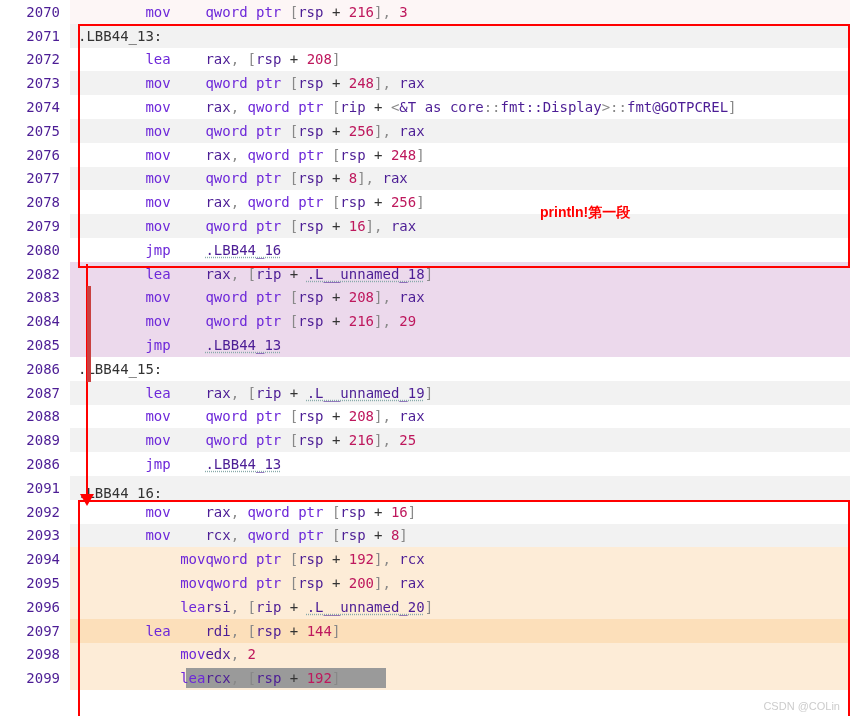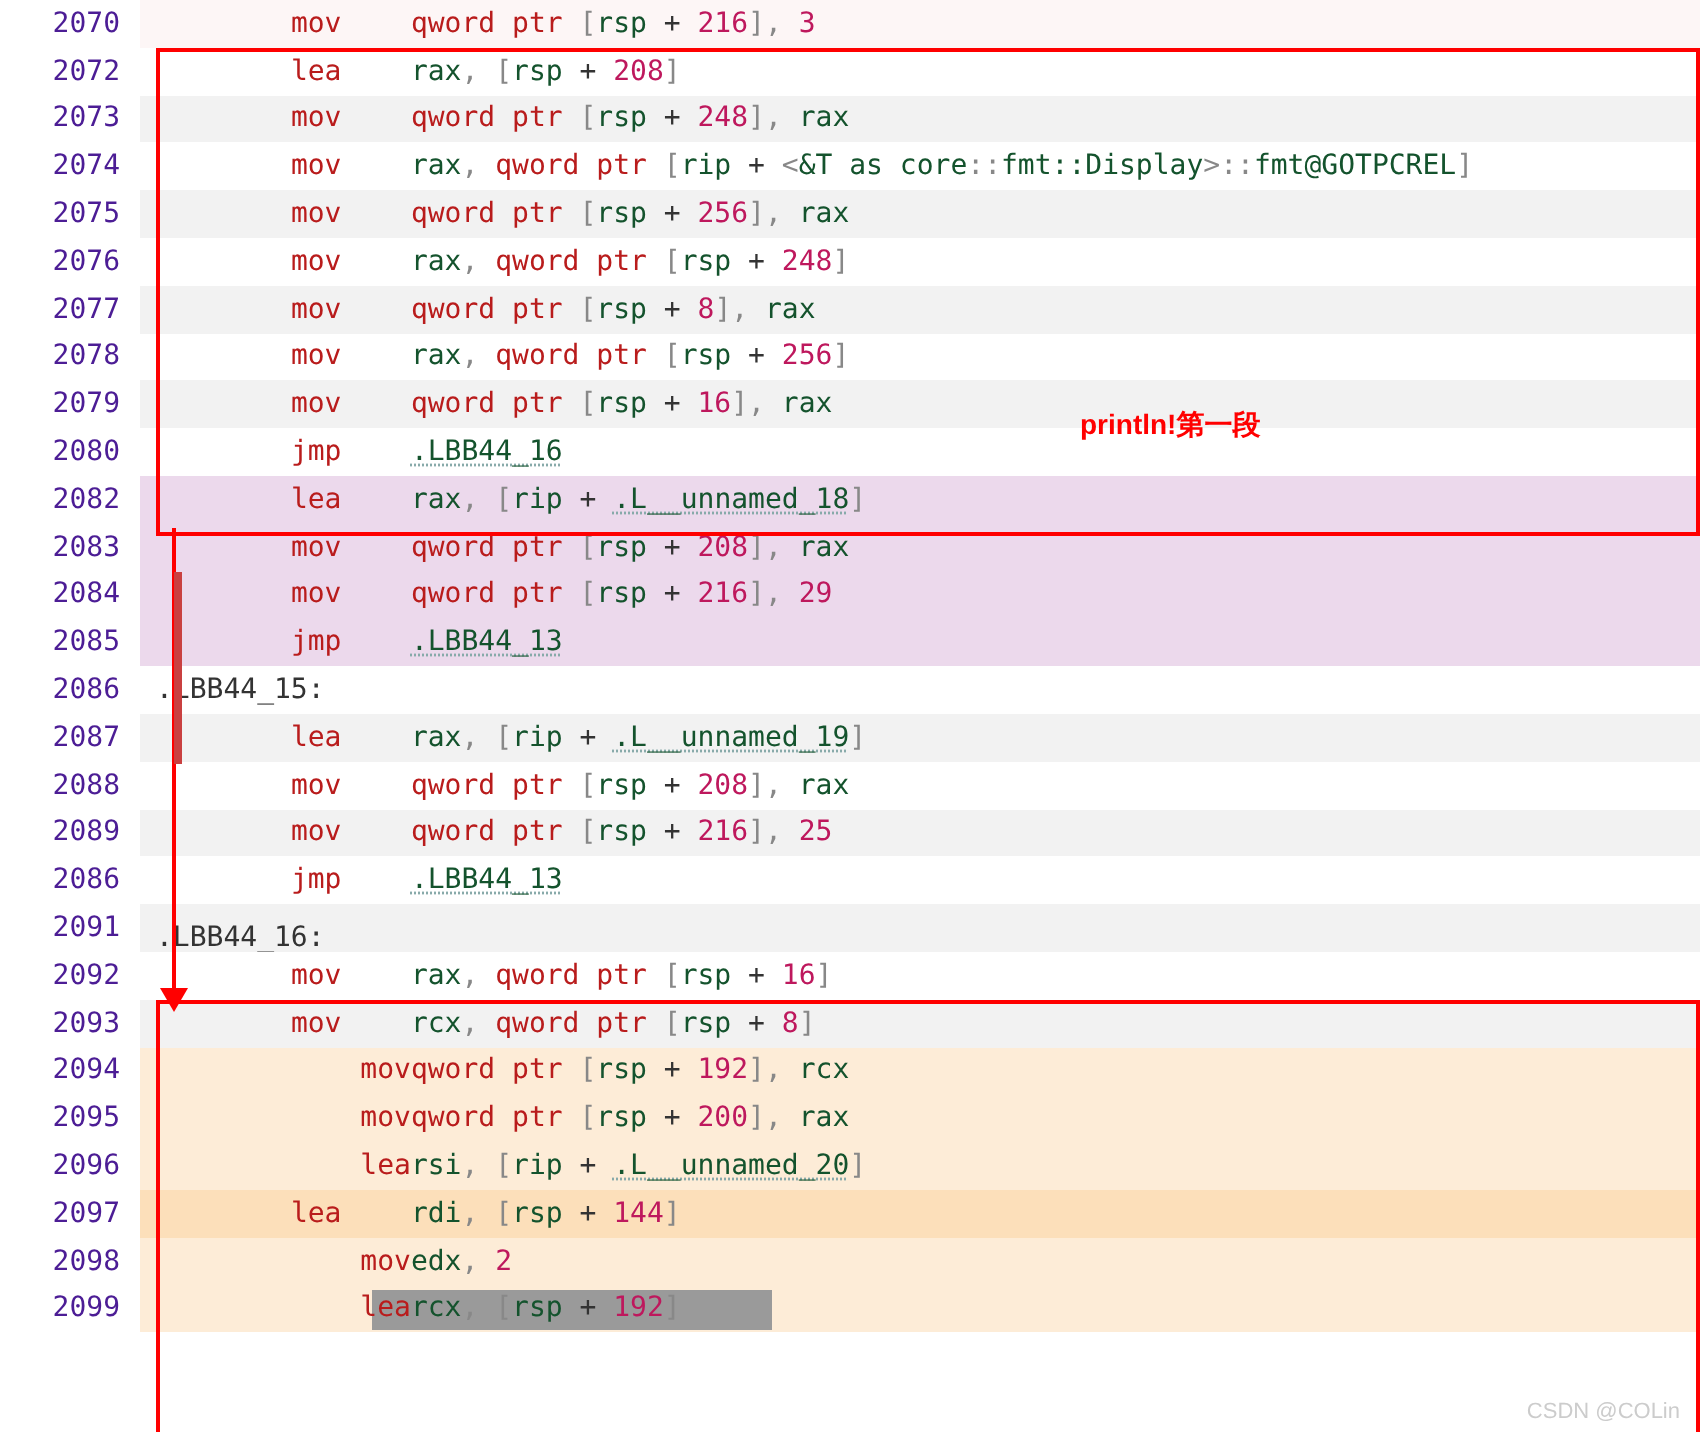--- a/index.html
+++ b/index.html
@@ -42,22 +42,22 @@
     position: relative;
     overflow: hidden;
   }
   .bg-pink-light { background: #fdf6f6; }
   .bg-gray-light { background: #f2f2f2; }
   .bg-purple    { background: #ecd9ec; }
   .bg-orange-l  { background: #fdecd7; text-align: right; }
   .bg-white     { background: #ffffff; }
   .bg-orange-d  { background: #fcdfba; }
 
-  .t-blue   { color: #b91c1c; }
-  .t-teal   { color: #14532d; }
+  .t-blue   { color: #6d28d9; }
+  .t-teal   { color: #4c1d95; }
   .t-green  { color: #be185d; }
   .t-gray   { color: #888; }
   .t-dark   { color: #333; }
   .u { text-decoration: underline dotted #8aa; text-underline-offset: 2px; }
 
   .redbox {
     position: absolute;
     border: 2px solid red;
     pointer-events: none;
   }
@@ -99,20 +99,21 @@
     z-index: 50;
   }
   .op { width: 60px; display:inline-block; }
 </style>
 </head>
 <body>
 
 <div class="container">
   <div id="listing">
       <div class="line"><div class="gutter">2070</div><div class="code bg-pink-light"><span style="position: relative; display: inline-block;"><span class="t-dark">        </span><span class="t-blue op">mov</span><span class="t-blue">qword ptr</span><span class="t-gray"> [</span><span class="t-teal">rsp</span><span class="t-dark"> + </span><span class="t-green">216</span><span class="t-gray">], </span><span class="t-green">3</span></span></div></div>
+      <div class="line"><div class="gutter">2071</div><div class="code bg-gray-light"><span style="position: relative; display: inline-block;"><span class="t-dark">.LBB44_13:</span></span></div></div>
       <div class="line"><div class="gutter">2072</div><div class="code bg-white"><span style="position: relative; display: inline-block;"><span class="t-dark">        </span><span class="t-blue op">lea</span><span class="t-teal">rax</span><span class="t-gray">, [</span><span class="t-teal">rsp</span><span class="t-dark"> + </span><span class="t-green">208</span><span class="t-gray">]</span></span></div></div>
       <div class="line"><div class="gutter">2073</div><div class="code bg-gray-light"><span style="position: relative; display: inline-block;"><span class="t-dark">        </span><span class="t-blue op">mov</span><span class="t-blue">qword ptr</span><span class="t-gray"> [</span><span class="t-teal">rsp</span><span class="t-dark"> + </span><span class="t-green">248</span><span class="t-gray">], </span><span class="t-teal">rax</span></span></div></div>
       <div class="line"><div class="gutter">2074</div><div class="code bg-white"><span style="position: relative; display: inline-block;"><span class="t-dark">        </span><span class="t-blue op">mov</span><span class="t-teal">rax</span><span class="t-gray">, </span><span class="t-blue">qword ptr</span><span class="t-gray"> [</span><span class="t-teal">rip</span><span class="t-dark"> + </span><span class="t-gray">&lt;</span><span class="t-teal">&amp;T as core</span><span class="t-gray">::</span><span class="t-teal">fmt::Display</span><span class="t-gray">&gt;::</span><span class="t-teal">fmt@GOTPCREL</span><span class="t-gray">]</span></span></div></div>
       <div class="line"><div class="gutter">2075</div><div class="code bg-gray-light"><span style="position: relative; display: inline-block;"><span class="t-dark">        </span><span class="t-blue op">mov</span><span class="t-blue">qword ptr</span><span class="t-gray"> [</span><span class="t-teal">rsp</span><span class="t-dark"> + </span><span class="t-green">256</span><span class="t-gray">], </span><span class="t-teal">rax</span></span></div></div>
       <div class="line"><div class="gutter">2076</div><div class="code bg-white"><span style="position: relative; display: inline-block;"><span class="t-dark">        </span><span class="t-blue op">mov</span><span class="t-teal">rax</span><span class="t-gray">, </span><span class="t-blue">qword ptr</span><span class="t-gray"> [</span><span class="t-teal">rsp</span><span class="t-dark"> + </span><span class="t-green">248</span><span class="t-gray">]</span></span></div></div>
       <div class="line"><div class="gutter">2077</div><div class="code bg-gray-light"><span style="position: relative; display: inline-block;"><span class="t-dark">        </span><span class="t-blue op">mov</span><span class="t-blue">qword ptr</span><span class="t-gray"> [</span><span class="t-teal">rsp</span><span class="t-dark"> + </span><span class="t-green">8</span><span class="t-gray">], </span><span class="t-teal">rax</span></span></div></div>
       <div class="line"><div class="gutter">2078</div><div class="code bg-white"><span style="position: relative; display: inline-block;"><span class="t-dark">        </span><span class="t-blue op">mov</span><span class="t-teal">rax</span><span class="t-gray">, </span><span class="t-blue">qword ptr</span><span class="t-gray"> [</span><span class="t-teal">rsp</span><span class="t-dark"> + </span><span class="t-green">256</span><span class="t-gray">]</span></span></div></div>
       <div class="line"><div class="gutter">2079</div><div class="code bg-gray-light"><span style="position: relative; display: inline-block;"><span class="t-dark">        </span><span class="t-blue op">mov</span><span class="t-blue">qword ptr</span><span class="t-gray"> [</span><span class="t-teal">rsp</span><span class="t-dark"> + </span><span class="t-green">16</span><span class="t-gray">], </span><span class="t-teal">rax</span></span></div></div>
       <div class="line"><div class="gutter">2080</div><div class="code bg-white"><span style="position: relative; display: inline-block;"><span class="t-dark">        </span><span class="t-blue op">jmp</span><span class="t-teal u">.LBB44_16</span></span></div></div>
       <div class="line"><div class="gutter">2082</div><div class="code bg-purple"><span style="position: relative; display: inline-block;"><span class="t-dark">        </span><span class="t-blue op">lea</span><span class="t-teal">rax</span><span class="t-gray">, [</span><span class="t-teal">rip</span><span class="t-dark"> + </span><span class="t-teal u">.L__unnamed_18</span><span class="t-gray">]</span></span></div></div>

